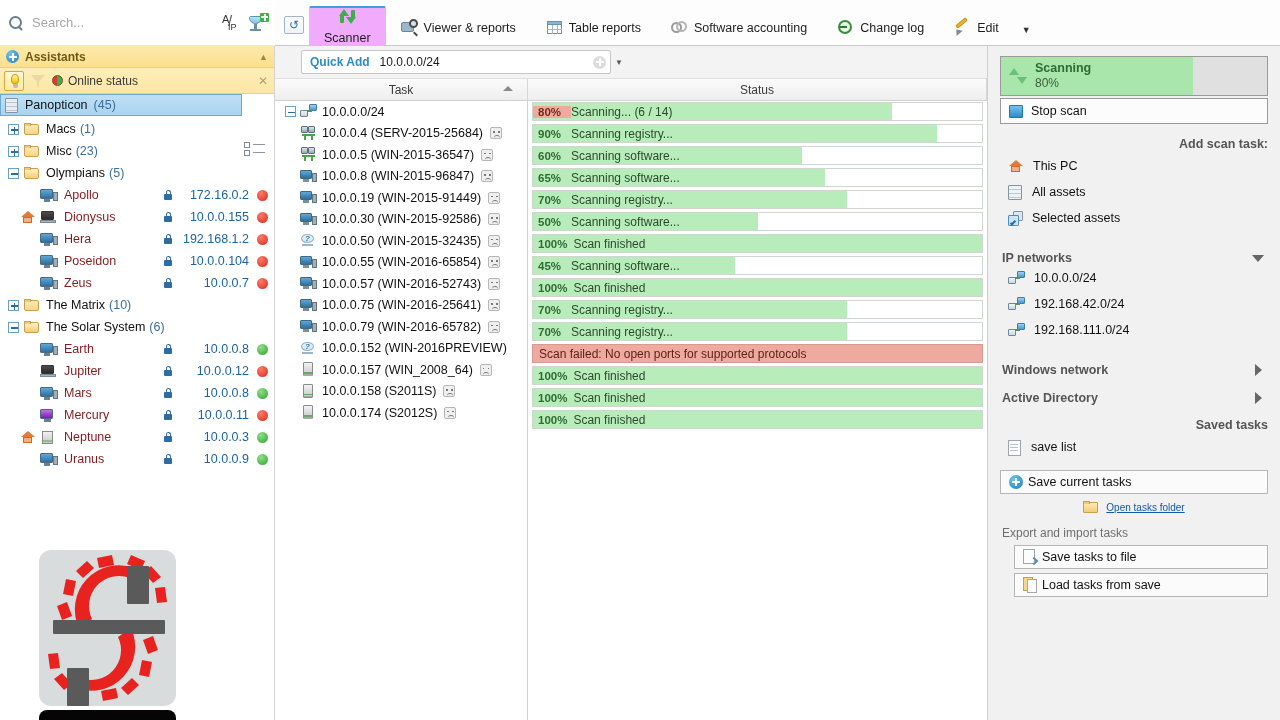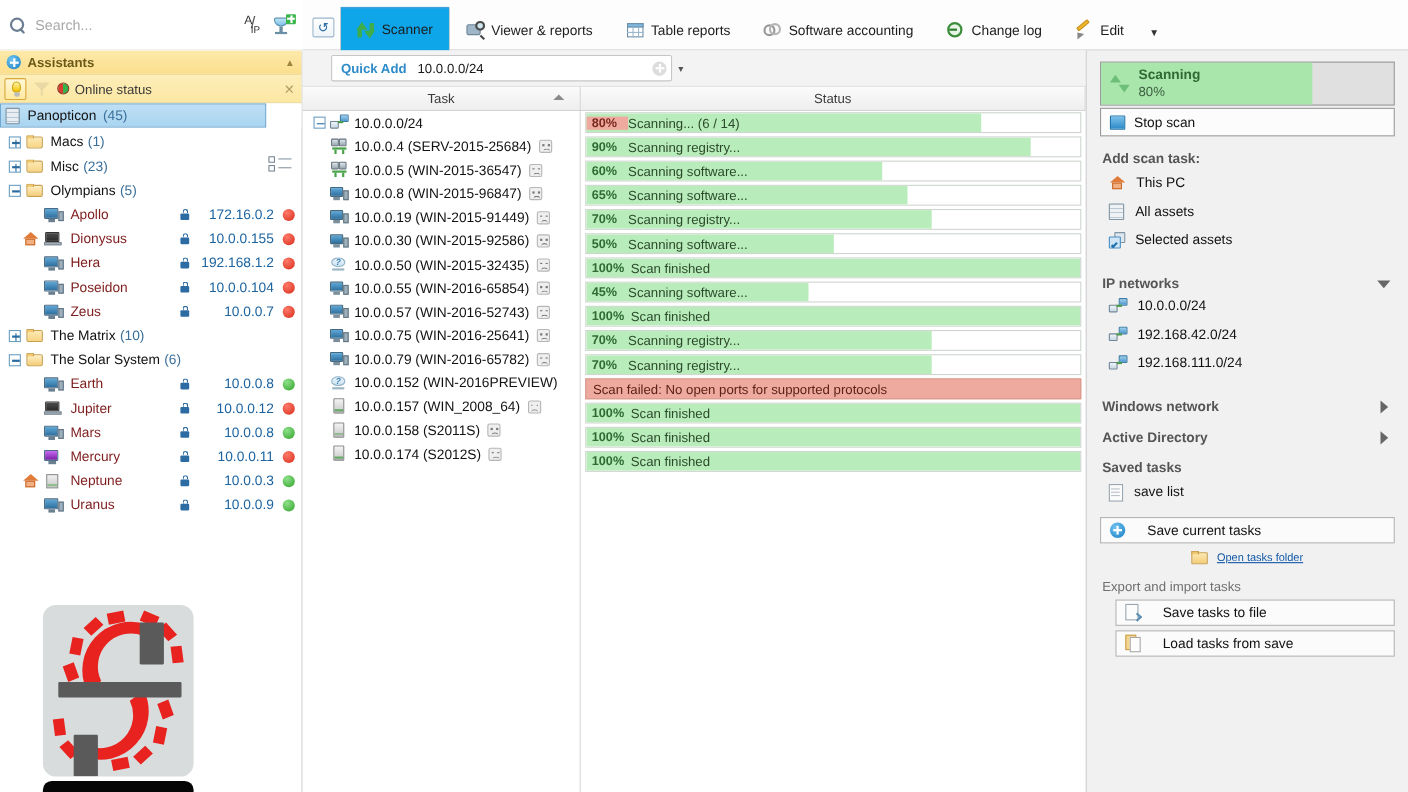--- a/index.html
+++ b/index.html
@@ -73,25 +73,26 @@
     font-size: 12px; color: #2f6ea5;
   }
   .tab {
     display: flex; align-items: center; gap: 6px;
     height: 38px; padding: 0 14px; margin-bottom: -1px;
     font-size: 12.5px; color: #1d1d1d; white-space: nowrap;
     border: 1px solid transparent; border-bottom: none;
     cursor: default;
   }
   .tab.active {
-    background: #0ea5e9;
+    background: #f0abfc;
     border-color: #c9c9c9;
     border-top: 2px solid #3da0dd;
     border-radius: 2px 2px 0 0;
     height: 40px;
+    flex-direction: column;
   }
   .tabcaret { margin-left: 8px; font-size: 9px; color: #333; padding-bottom: 10px;}
 
   .ticon { width: 17px; height: 17px; flex: 0 0 17px; position: relative; }
   
   .ic-scanner .a1, .ic-scanner .a2 {
     position:absolute; width:0; height:0; border-left:5px solid transparent; border-right:5px solid transparent;
   }
   .ic-scanner .a1 { left:0px; top:1px; border-bottom:7px solid #3fae4a; }
   .ic-scanner .a2 { right:0px; bottom:1px; border-top:7px solid #3fae4a; }
@@ -323,21 +324,21 @@
   .scan-ico .a2{position:absolute;right:0;bottom:1px;border-left:5px solid transparent;border-right:5px solid transparent;border-top:7px solid #3e9e4a;width:0;height:0;}
   .scan-txt { display:flex; flex-direction:column; justify-content:center; line-height:1.25; }
   .scan-title { font-weight:bold; color:#2f6b33; font-size:12.5px;}
   .scan-pct { color:#3c5c3f; font-size:12px;}
   .stop-btn {
     margin-top:2px; height:26px; border:1px solid #9a9a9a; background:#fcfcfc;
     display:flex; align-items:center; gap:8px; padding-left:8px; font-size:12.5px; color:#111;
   }
   .stop-sq { width:14px;height:13px;flex:0 0 14px;background:linear-gradient(#7cc0ea,#2e8bc9);border:1px solid #2275ab;border-radius:1px;}
 
-  .sec-title { font-weight:bold; color:#555; font-size:12.5px; margin: 13px 0 8px 2px; }
+  .sec-title { font-weight:bold; color:#555; font-size:12.5px; margin: 13px 0 8px 2px; text-align: right; }
   .r-item { height:26px; display:flex; align-items:flex-start; gap:9px; font-size:12.5px; color:#111; padding-left:8px;}
   .r-item .lbl { color:#111; }
   .ri-home { width:16px;height:14px;flex:0 0 16px;position:relative;}
   .ri-home .roof{position:absolute;left:1px;top:1px;width:0;height:0;border-left:7px solid transparent;border-right:7px solid transparent;border-bottom:6px solid #e07b39;}
   .ri-home .base{position:absolute;left:3px;top:7px;width:9px;height:6px;background:#f3b183;border:1px solid #c96b2c;}
   .ri-db { width:15px;height:15px;flex:0 0 15px;position:relative;}
   .ri-db .l{position:absolute;left:0;top:0;width:14px;height:15px;background:repeating-linear-gradient(#eef2f5 0 3px,#bcc9d4 3px 4px);border:1px solid #8295a3;border-radius:1px;}
   .ri-sel { width:15px;height:15px;flex:0 0 15px;position:relative;}
   .ri-sel .b1{position:absolute;right:0;top:0;width:10px;height:10px;background:#dfe7ee;border:1px solid #8295a3;border-radius:1px;}
   .ri-sel .b2{position:absolute;left:0;bottom:0;width:11px;height:11px;background:#cfe4f4;border:1px solid #4a8ec2;border-radius:1px;}
@@ -358,21 +359,21 @@
   .ri-load { width:14px;height:16px;flex:0 0 14px;position:relative;}
   .ri-load .p1{position:absolute;left:0;top:0;width:10px;height:14px;background:#f6d68f;border:1px solid #c9a14e;}
   .ri-load .p2{position:absolute;left:4px;top:2px;width:10px;height:14px;background:#fdfdfd;border:1px solid #a8a8a8;}
 
   .sec-hdr-row { display:flex; align-items:center; margin: 14px 0 6px 2px; }
   .sec-hdr-row .t { font-weight:bold; color:#555; font-size:12.5px; flex:1 1 auto;}
   .caret-down { width:0;height:0;border-left:6px solid transparent;border-right:6px solid transparent;border-top:7px solid #666; margin-right:4px;}
   .caret-right { width:0;height:0;border-top:6px solid transparent;border-bottom:6px solid transparent;border-left:7px solid #666; margin-right:6px;}
 
   .btn-row {
-    height:24px; border:1px solid #b5b5b5; background:#fbfbfb; display:flex; align-items:center; gap:20px;
+    height:24px; border:1px solid #b5b5b5; background:#fbfbfb; display:flex; align-items:center; gap:5px;
     padding-left:8px; font-size:12.5px; color:#111; margin-top:4px;
   }
   .plus-blue { width:14px;height:14px;border-radius:50%;flex:0 0 14px;position:relative;
      background: radial-gradient(circle at 35% 30%, #6ec2f0, #1a7fc4);}
   .plus-blue::before{content:"";position:absolute;left:6px;top:3px;width:2px;height:8px;background:#fff;}
   .plus-blue::after{content:"";position:absolute;left:3px;top:6px;width:8px;height:2px;background:#fff;}
   .link-row { display:flex; align-items:center; gap:7px; justify-content:center; margin-top:7px; }
   .link { color:#1258a8; text-decoration:underline; font-size:10px; }
   .subtle { color:#6f6f6f; font-size:12px; margin:12px 0 5px 2px;}
   .ind-btn { margin-left:14px; }

